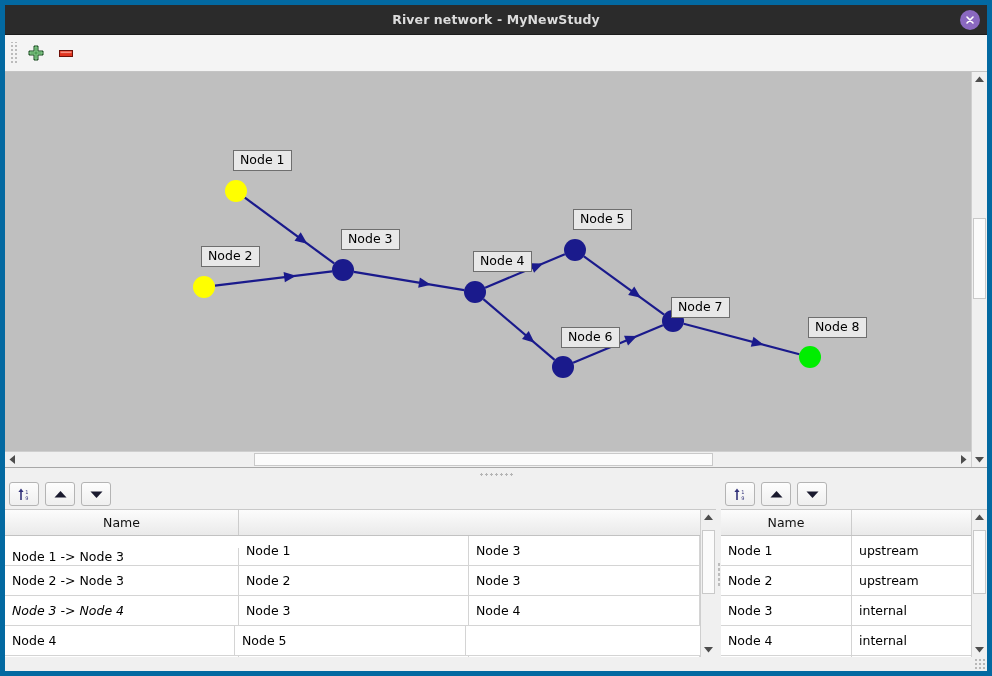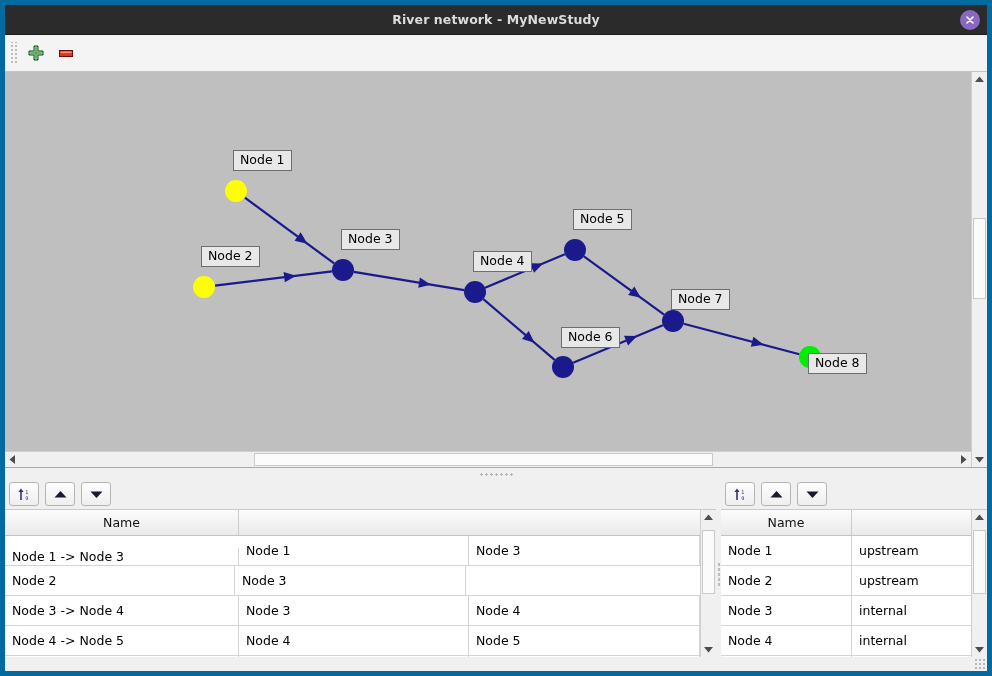--- a/index.html
+++ b/index.html
@@ -290,22 +290,22 @@
             <circle cx="668" cy="249" r="11" fill="#1a1a8c"></circle>
             <circle cx="805" cy="285" r="11" fill="#00ee00"></circle>
           </svg>
         <div id="graph-labels">
             <div class="node-label" style="left: 228px; top: 78px;">Node 1</div>
             <div class="node-label" style="left: 196px; top: 174px;">Node 2</div>
             <div class="node-label" style="left: 336px; top: 157px;">Node 3</div>
             <div class="node-label" style="left: 468px; top: 179px;">Node 4</div>
             <div class="node-label" style="left: 568px; top: 137px;">Node 5</div>
             <div class="node-label" style="left: 556px; top: 255px;">Node 6</div>
-            <div class="node-label" style="left: 666px; top: 217px;">Node 7</div>
-            <div class="node-label" style="left: 803px; top: 245px; margin-top: 36px;">Node 8</div>
+            <div class="node-label" style="left: 666px; top: 225px;">Node 7</div>
+            <div class="node-label" style="left: 803px; top: 245px;">Node 8</div>
           </div>
       </div>
 
       <div class="hscroll">
         <div class="sb-arrow">
           <svg width="7" height="9" viewBox="0 0 7 9">
             <path d="M6,0 L6,9 L0.5,4.5 Z" fill="#4d4d4d"></path>
           </svg>
         </div>
         <div class="sb-track">
@@ -368,30 +368,30 @@
           <div class="thead" id="branch-head">
               <div class="th" style="flex: 0 0 234px;">Name</div>
             </div>
           <div class="tbody" id="branch-body">
               <div class="trow">
                 <div class="td" style="flex: 0 0 234px; margin-top: 12px;">Node 1 -&gt; Node 3</div>
                 <div class="td" style="flex: 0 0 230px;">Node 1</div>
                 <div class="td" style="flex: 0 0 231px;">Node 3</div>
               </div>
               <div class="trow">
+                <div class="td" style="flex: 0 0 234px;">Node 2 -&gt; Node 3</div>
                 <div class="td" style="flex: 0 0 230px;">Node 2</div>
                 <div class="td" style="flex: 0 0 231px;">Node 3</div>
               </div>
               <div class="trow">
-                <div class="td" style="flex: 0 0 234px;">Node 3 -&gt; Node 4</div>
+                <div class="td" style="flex: 0 0 234px; font-style: italic;">Node 3 -&gt; Node 4</div>
                 <div class="td" style="flex: 0 0 230px;">Node 3</div>
                 <div class="td" style="flex: 0 0 231px;">Node 4</div>
               </div>
               <div class="trow">
-                <div class="td" style="flex: 0 0 234px;">Node 4 -&gt; Node 5</div>
                 <div class="td" style="flex: 0 0 230px;">Node 4</div>
                 <div class="td" style="flex: 0 0 231px;">Node 5</div>
               </div>
               <div class="trow">
                 <div class="td" style="flex: 0 0 234px;"></div>
                 <div class="td" style="flex: 0 0 230px;"></div>
                 <div class="td" style="flex: 0 0 231px;"></div>
               </div>
             </div>
         </div>

